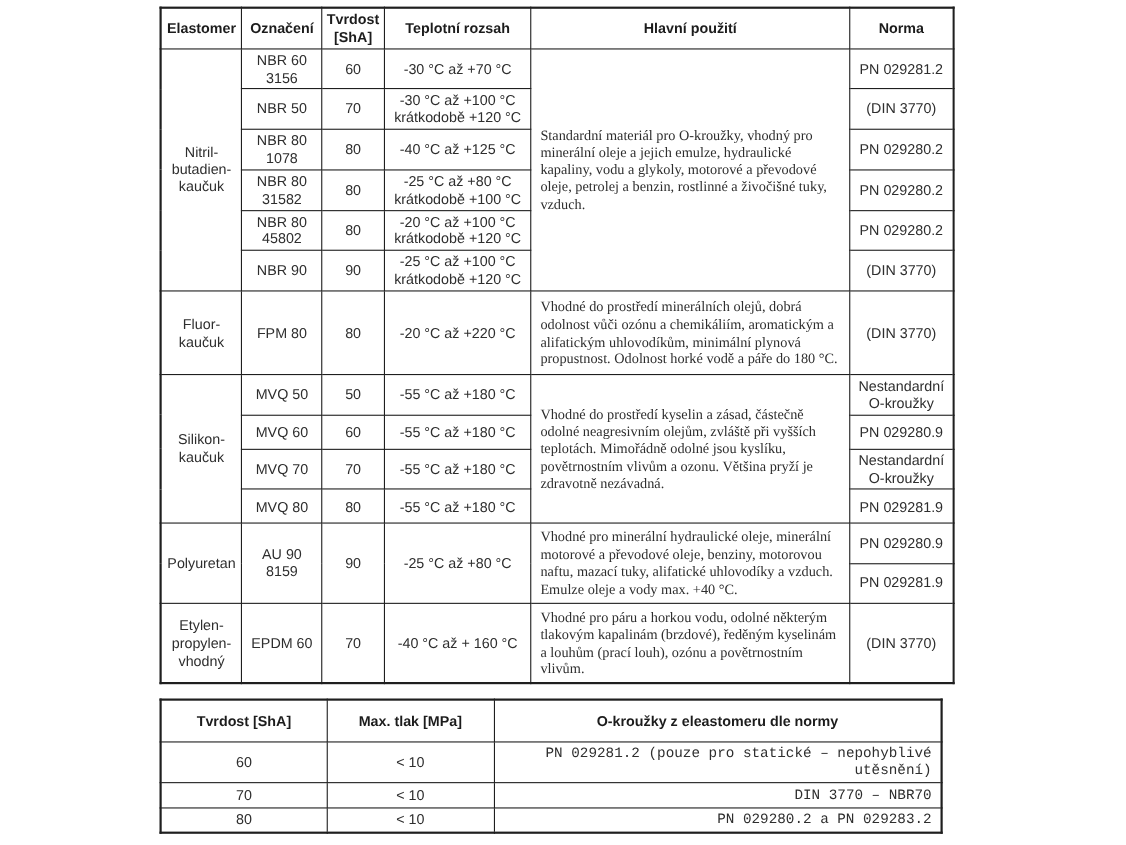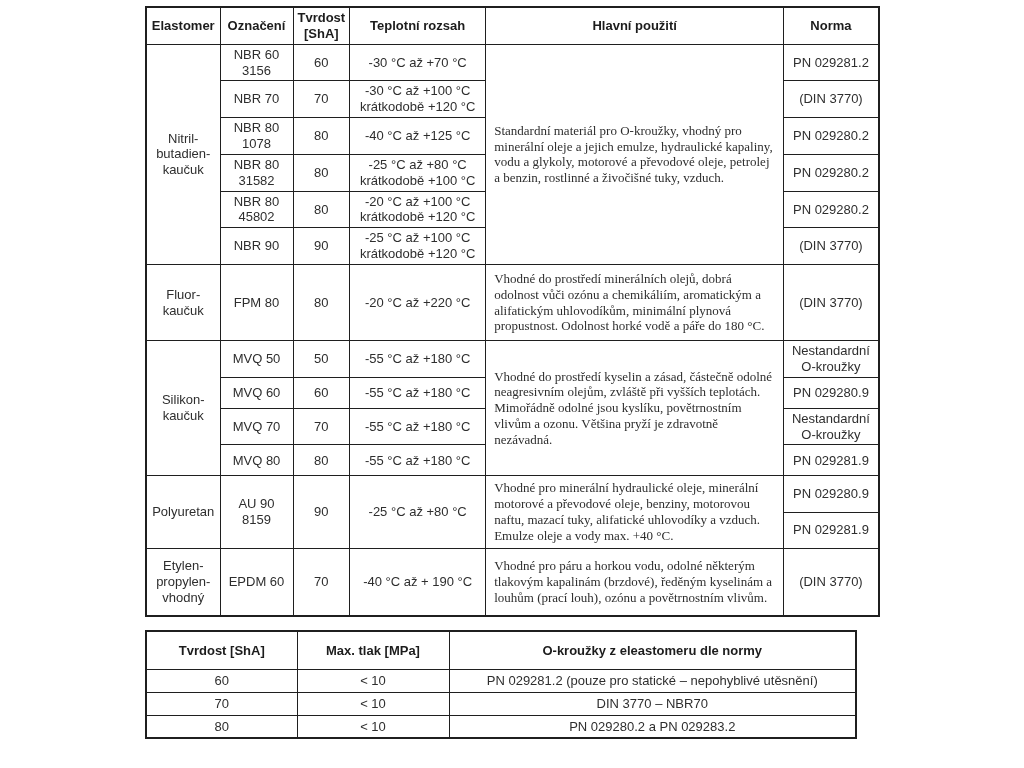--- a/index.html
+++ b/index.html
@@ -6,21 +6,21 @@
     margin: 0;
     padding: 0;
     background: #ffffff;
     width: 1024px;
     height: 768px;
     font-family: "Liberation Sans", sans-serif;
     color: #2e2e2e;
   }
   .page {
     box-sizing: border-box;
-    width: 1024px;
+    width: 868px;
     height: 768px;
     padding: 6px 0 0 145px;
     background: #ffffff;
     overflow: hidden;
   }
   table {
     border-collapse: collapse;
     table-layout: fixed;
     border: 2px solid #1f1f1f;
   }
@@ -35,23 +35,24 @@
     overflow: hidden;
   }
   th { font-weight: bold; color: #1c1c1c; }
   td.usage {
     text-align: left;
     white-space: normal;
     padding: 4px 8px;
     font-family: Liberation Serif, serif;
   }
   td.left {
-    text-align: center;
+    text-align: right;
     white-space: normal;
-    padding: 2px 24px;
+    padding: 2px 8px;
+    font-family: Liberation Mono, monospace;
   }
   
   tr.h-head1 { height: 37px; }
   tr.h-nbr   { height: 32px; }
   tr.h-fluor { height: 76px; }
   tr.h-mvq   { height: 31px; }
   tr.h-poly  { height: 32px; }
   tr.h-epdm  { height: 68px; }
   
   tr.h-head2 { height: 38px; }
@@ -88,21 +89,21 @@
 butadien-
 kaučuk</td>
       <td>NBR 60
 3156</td>
       <td>60</td>
       <td>-30 °C až +70 °C</td>
       <td rowspan="6" class="usage">Standardní materiál pro O-kroužky, vhodný pro minerální oleje a jejich emulze, hydraulické kapaliny, vodu a glykoly, motorové a převodové oleje, petrolej a benzin, rostlinné a živočišné tuky, vzduch.</td>
       <td>PN 029281.2</td>
     </tr>
     <tr class="h-nbr">
-      <td>NBR 70</td>
+      <td>NBR 50</td>
       <td>70</td>
       <td>-30 °C až +100 °C
 krátkodobě +120 °C</td>
       <td>(DIN 3770)</td>
     </tr>
     <tr class="h-nbr">
       <td>NBR 80
 1078</td>
       <td>80</td>
       <td>-40 °C až +125 °C</td>
@@ -184,21 +185,21 @@
     <tr class="h-poly">
       <td>PN 029281.9</td>
     </tr>
 
     <tr class="h-epdm">
       <td>Etylen-
 propylen-
 vhodný</td>
       <td>EPDM 60</td>
       <td>70</td>
-      <td>-40 °C až + 190 °C</td>
+      <td>-40 °C až + 160 °C</td>
       <td class="usage">Vhodné pro páru a horkou vodu, odolné některým tlakovým kapalinám (brzdové), ředěným kyselinám a louhům (prací louh), ozónu a povětrnostním vlivům.</td>
       <td>(DIN 3770)</td>
     </tr>
   </tbody>
     </table>
 
   <div class="table2-wrap">
     <table>
       <colgroup>
         <col style="width:151px">

